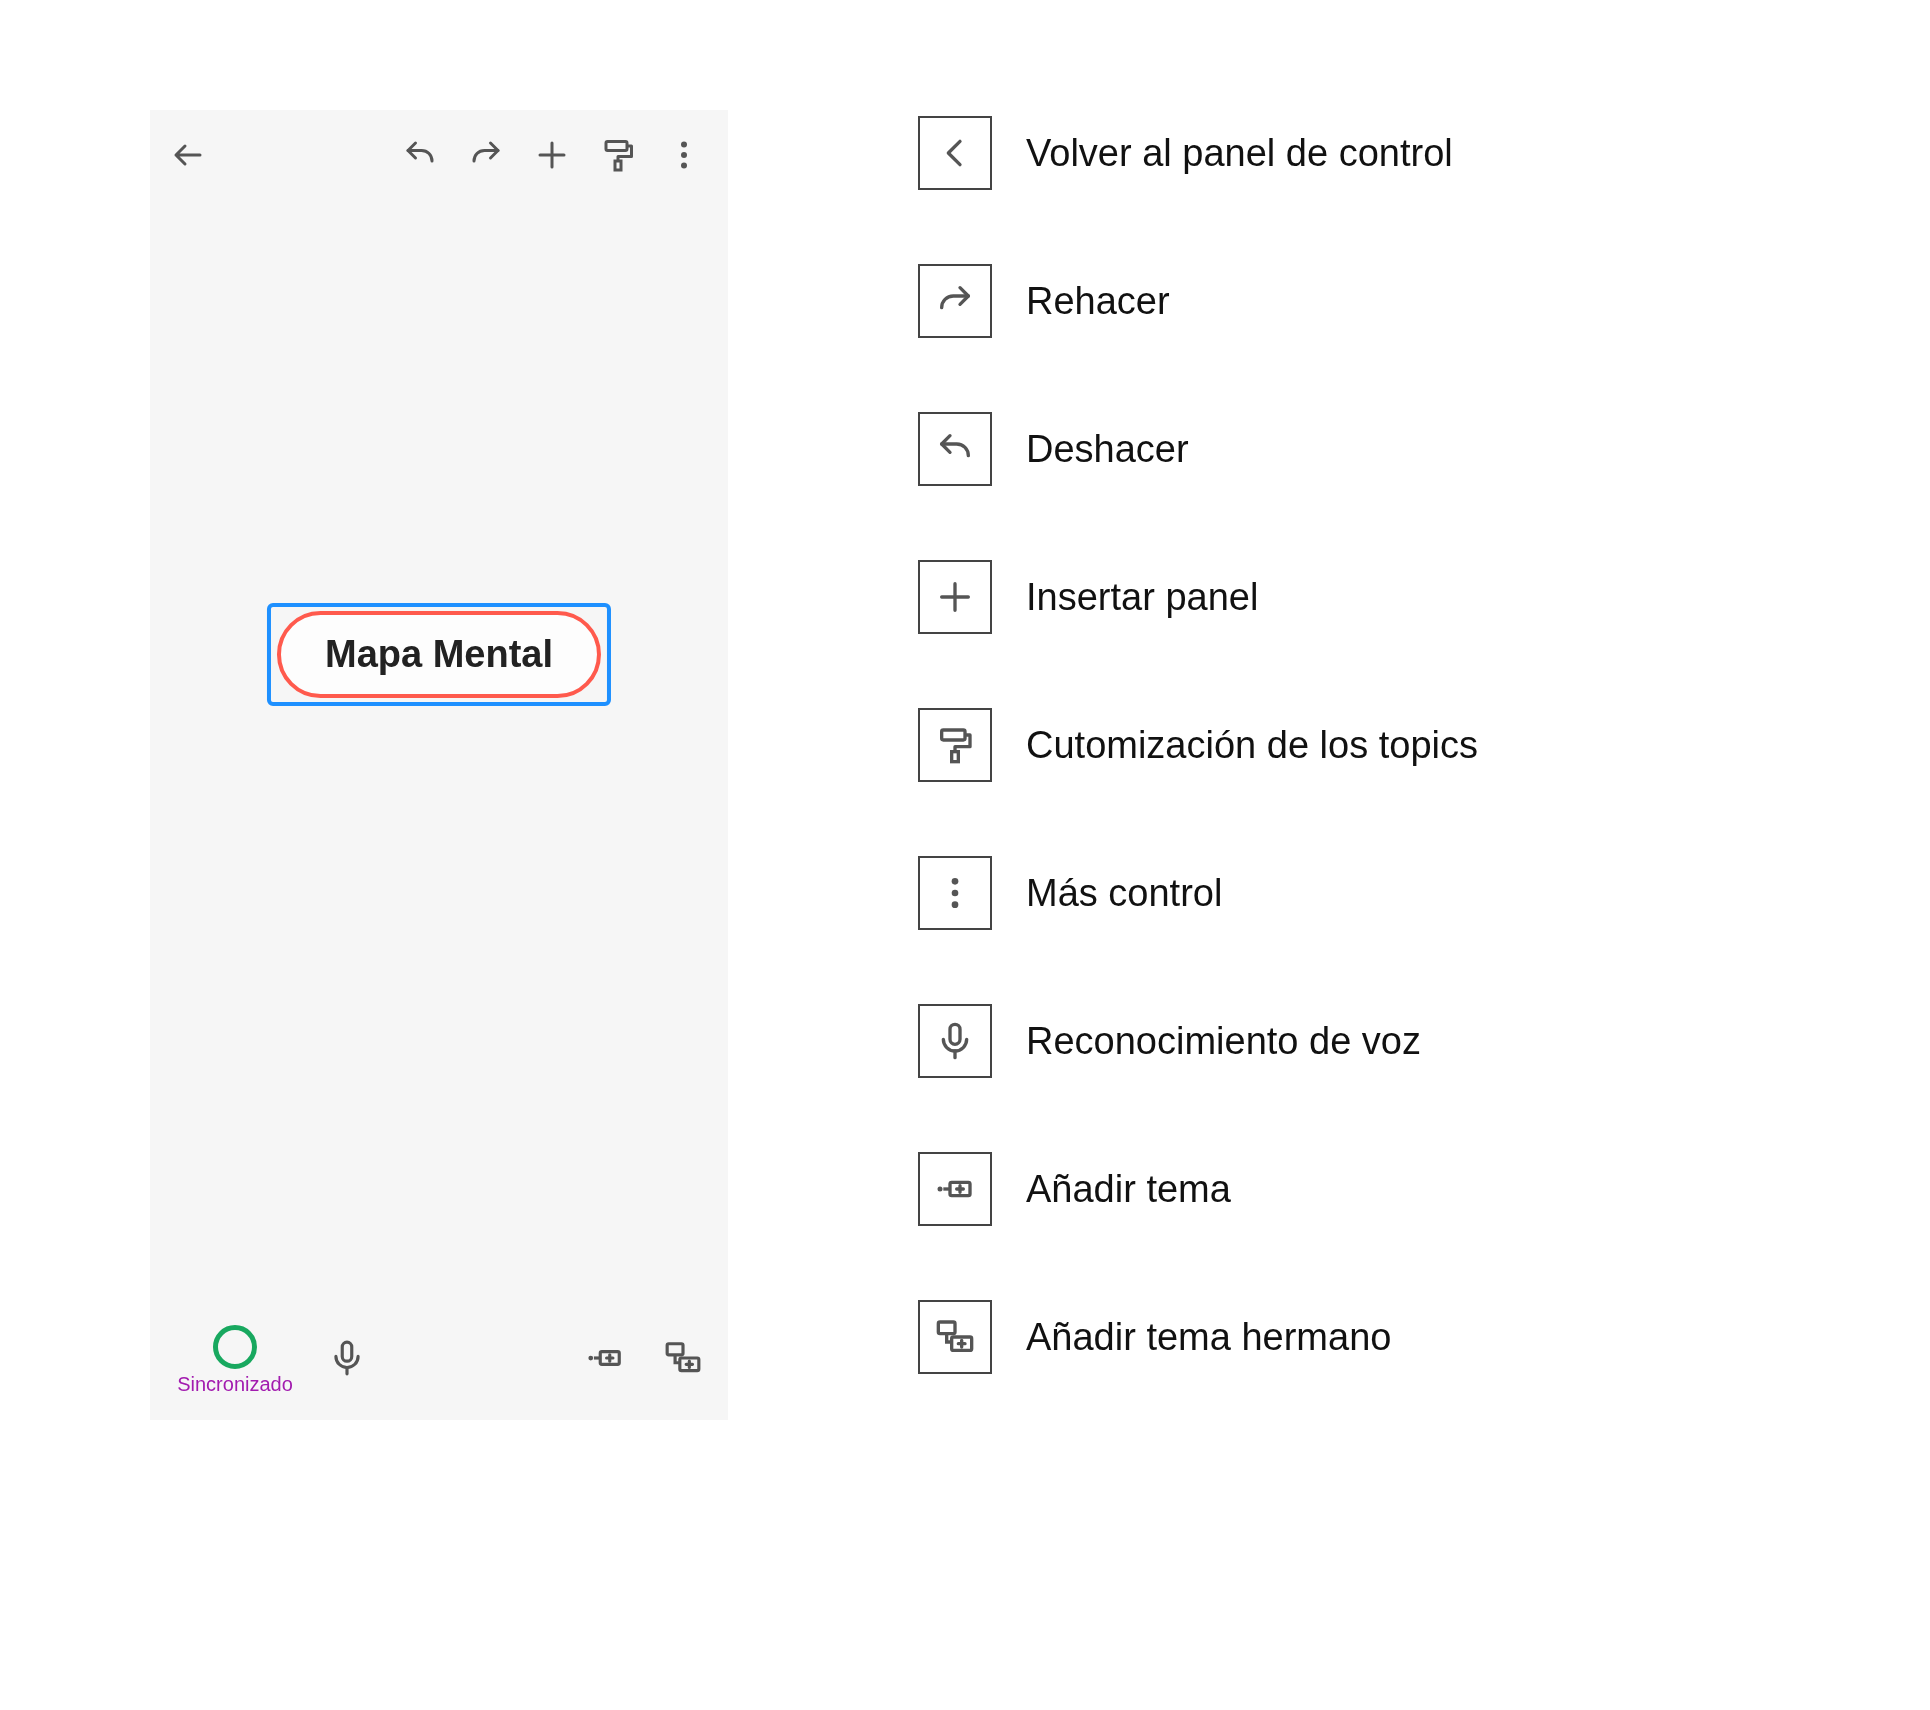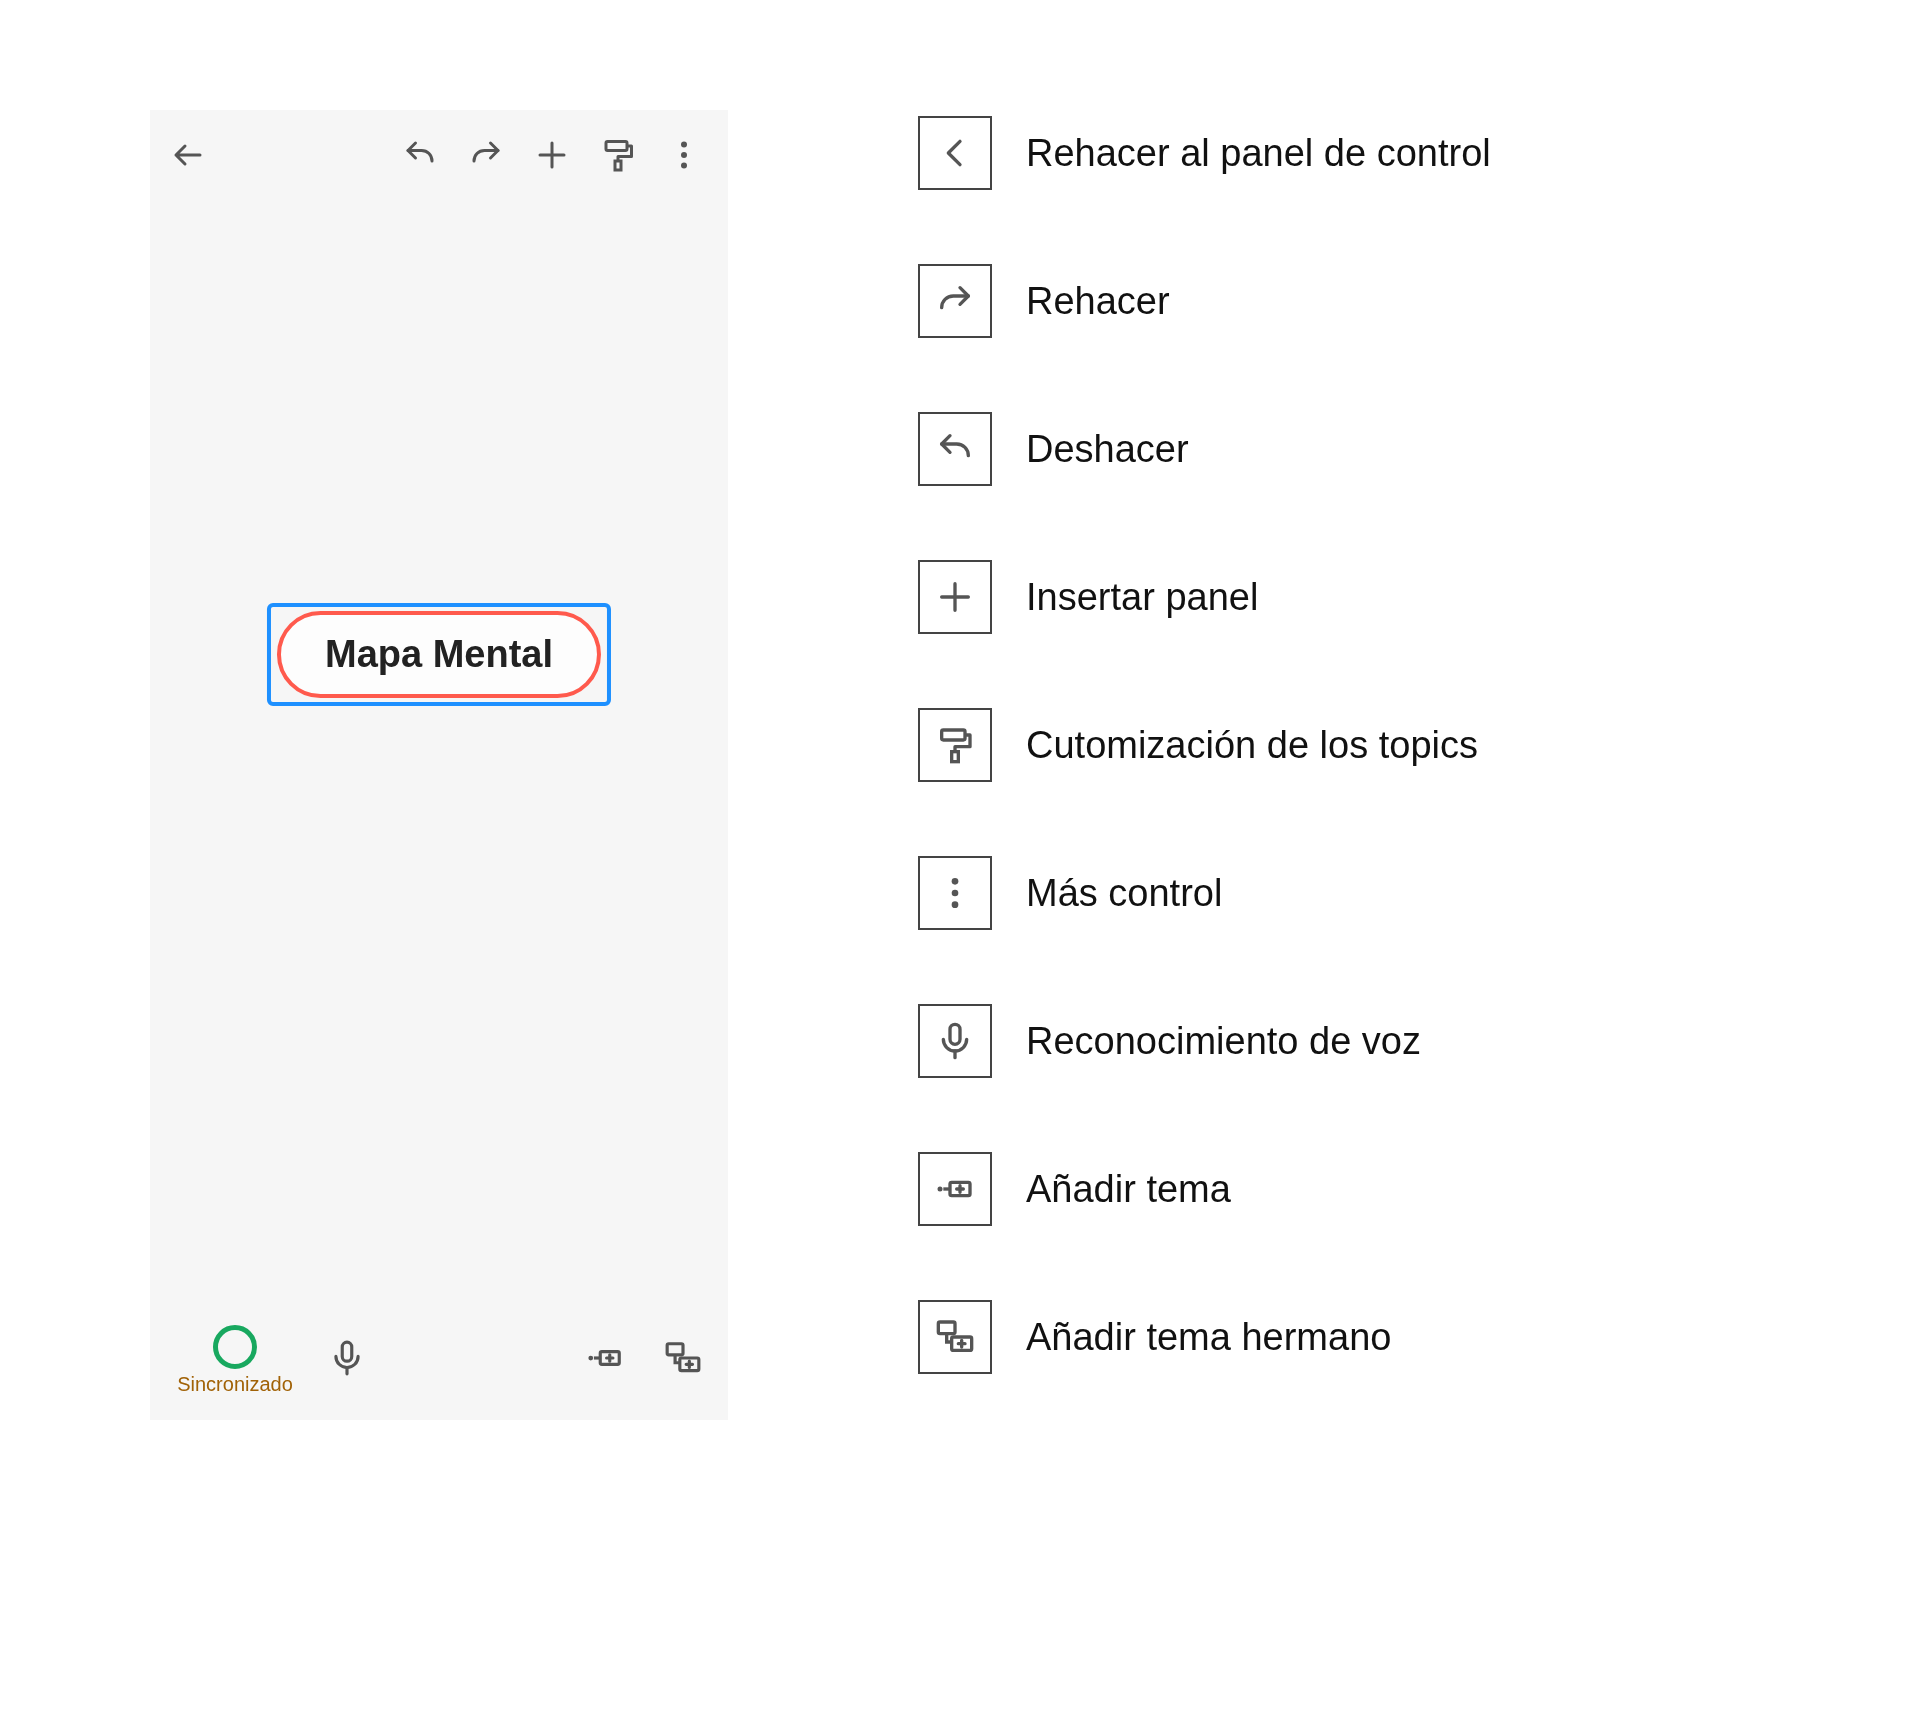--- a/index.html
+++ b/index.html
@@ -81,21 +81,21 @@
       gap: 4px;
       width: 130px;
     }
     .sync-circle {
       width: 44px; height: 44px;
       border: 5px solid #18a85f;
       border-radius: 50%;
     }
     .sync-label {
       font-size: 20px;
-      color: #a16207;
+      color: #a21caf;
     }
     .phone-bottom .spacer { flex: 1; }
 
     
     .legend {
       flex: 1;
       display: flex;
       flex-direction: column;
       gap: 74px;
       padding-top: 6px;
@@ -236,21 +236,21 @@
     </div>
   </div>
 
   <div class="legend">
     <div class="legend-row">
       <div class="legend-icon-box">
           <svg width="40" height="40">
             <use href="#i-chevron-left"></use>
           </svg>
         </div>
-      <div class="legend-label">Rehacer al panel de control</div>
+      <div class="legend-label">Volver al panel de control</div>
     </div>
     <div class="legend-row">
       <div class="legend-icon-box">
           <svg width="40" height="40">
             <use href="#i-redo"></use>
           </svg>
         </div>
       <div class="legend-label">Rehacer</div>
     </div>
     <div class="legend-row">

